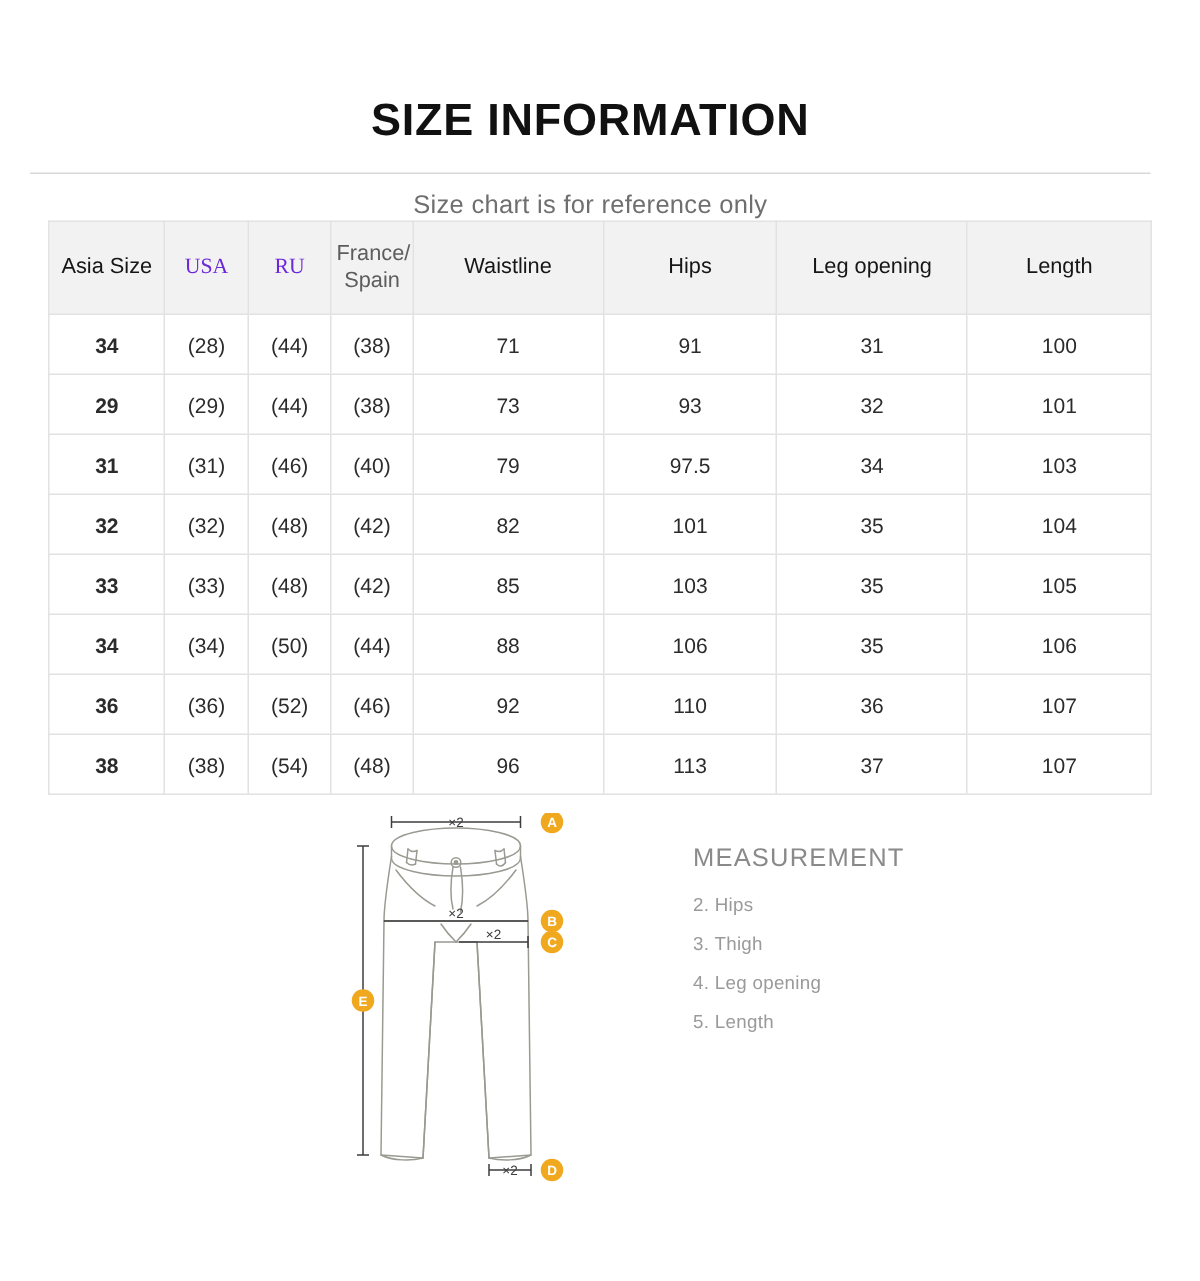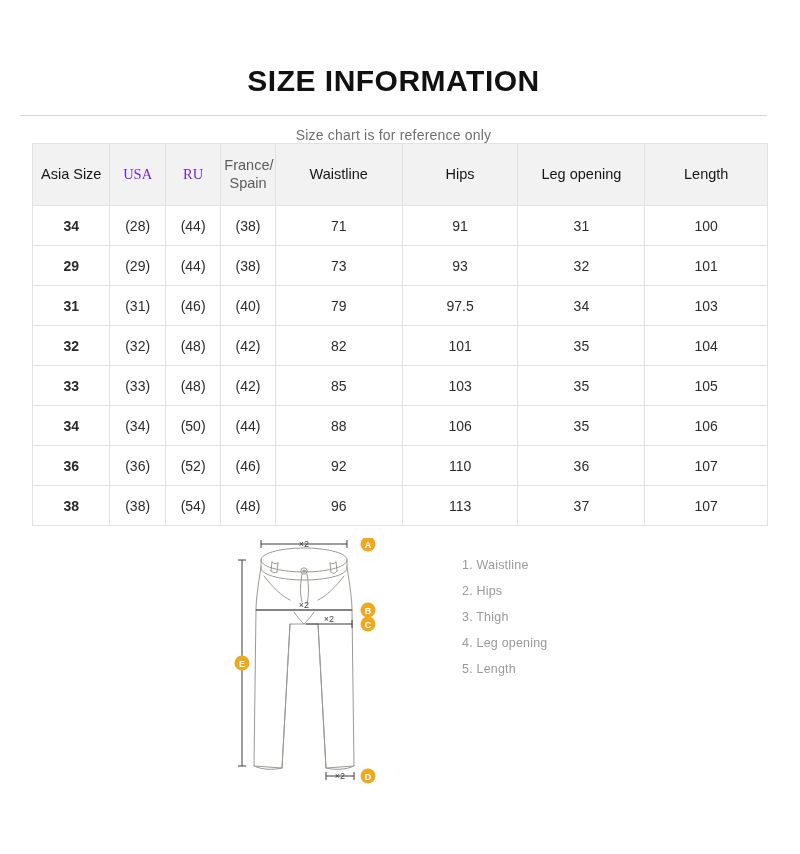--- a/index.html
+++ b/index.html
@@ -33,21 +33,21 @@
     padding-top: 32px;
     line-height: 1.1;
   }
   .divider {
     height: 1px;
     background: #d8d8d8;
     margin: 18px 20px 0 20px;
   }
   .subtitle {
     text-align: center;
-    font-size: 14px;
+    font-size: 17px;
     color: #6f6f6f;
     padding-top: 11px;
     letter-spacing: 0.2px;
   }
   .unit-note {
     margin: 26px 0 8px 34px;
     font-size: 13px;
     font-weight: bold;
     color: #e0884e;
     letter-spacing: 0.1px;
@@ -361,22 +361,22 @@
           <text x="140" y="241.6" text-anchor="middle" font-family="Liberation Sans, sans-serif" font-size="9" font-weight="bold" fill="#ffffff">D</text>
         </g>
         <g>
           <circle cx="14" cy="125" r="7.5" fill="#f0a81e"></circle>
           <text x="14" y="128.6" text-anchor="middle" font-family="Liberation Sans, sans-serif" font-size="9" font-weight="bold" fill="#ffffff">E</text>
         </g>
       </svg>
     </div>
 
     <div class="legend">
+      <div class="legend-title">MEASUREMENT</div>
       <ul id="legend-list">
-          <li>1. Waistline</li>
           <li>2. Hips</li>
           <li>3. Thigh</li>
           <li>4. Leg opening</li>
           <li>5. Length</li>
         </ul>
     </div>
 
   </div>
 </div>
 

